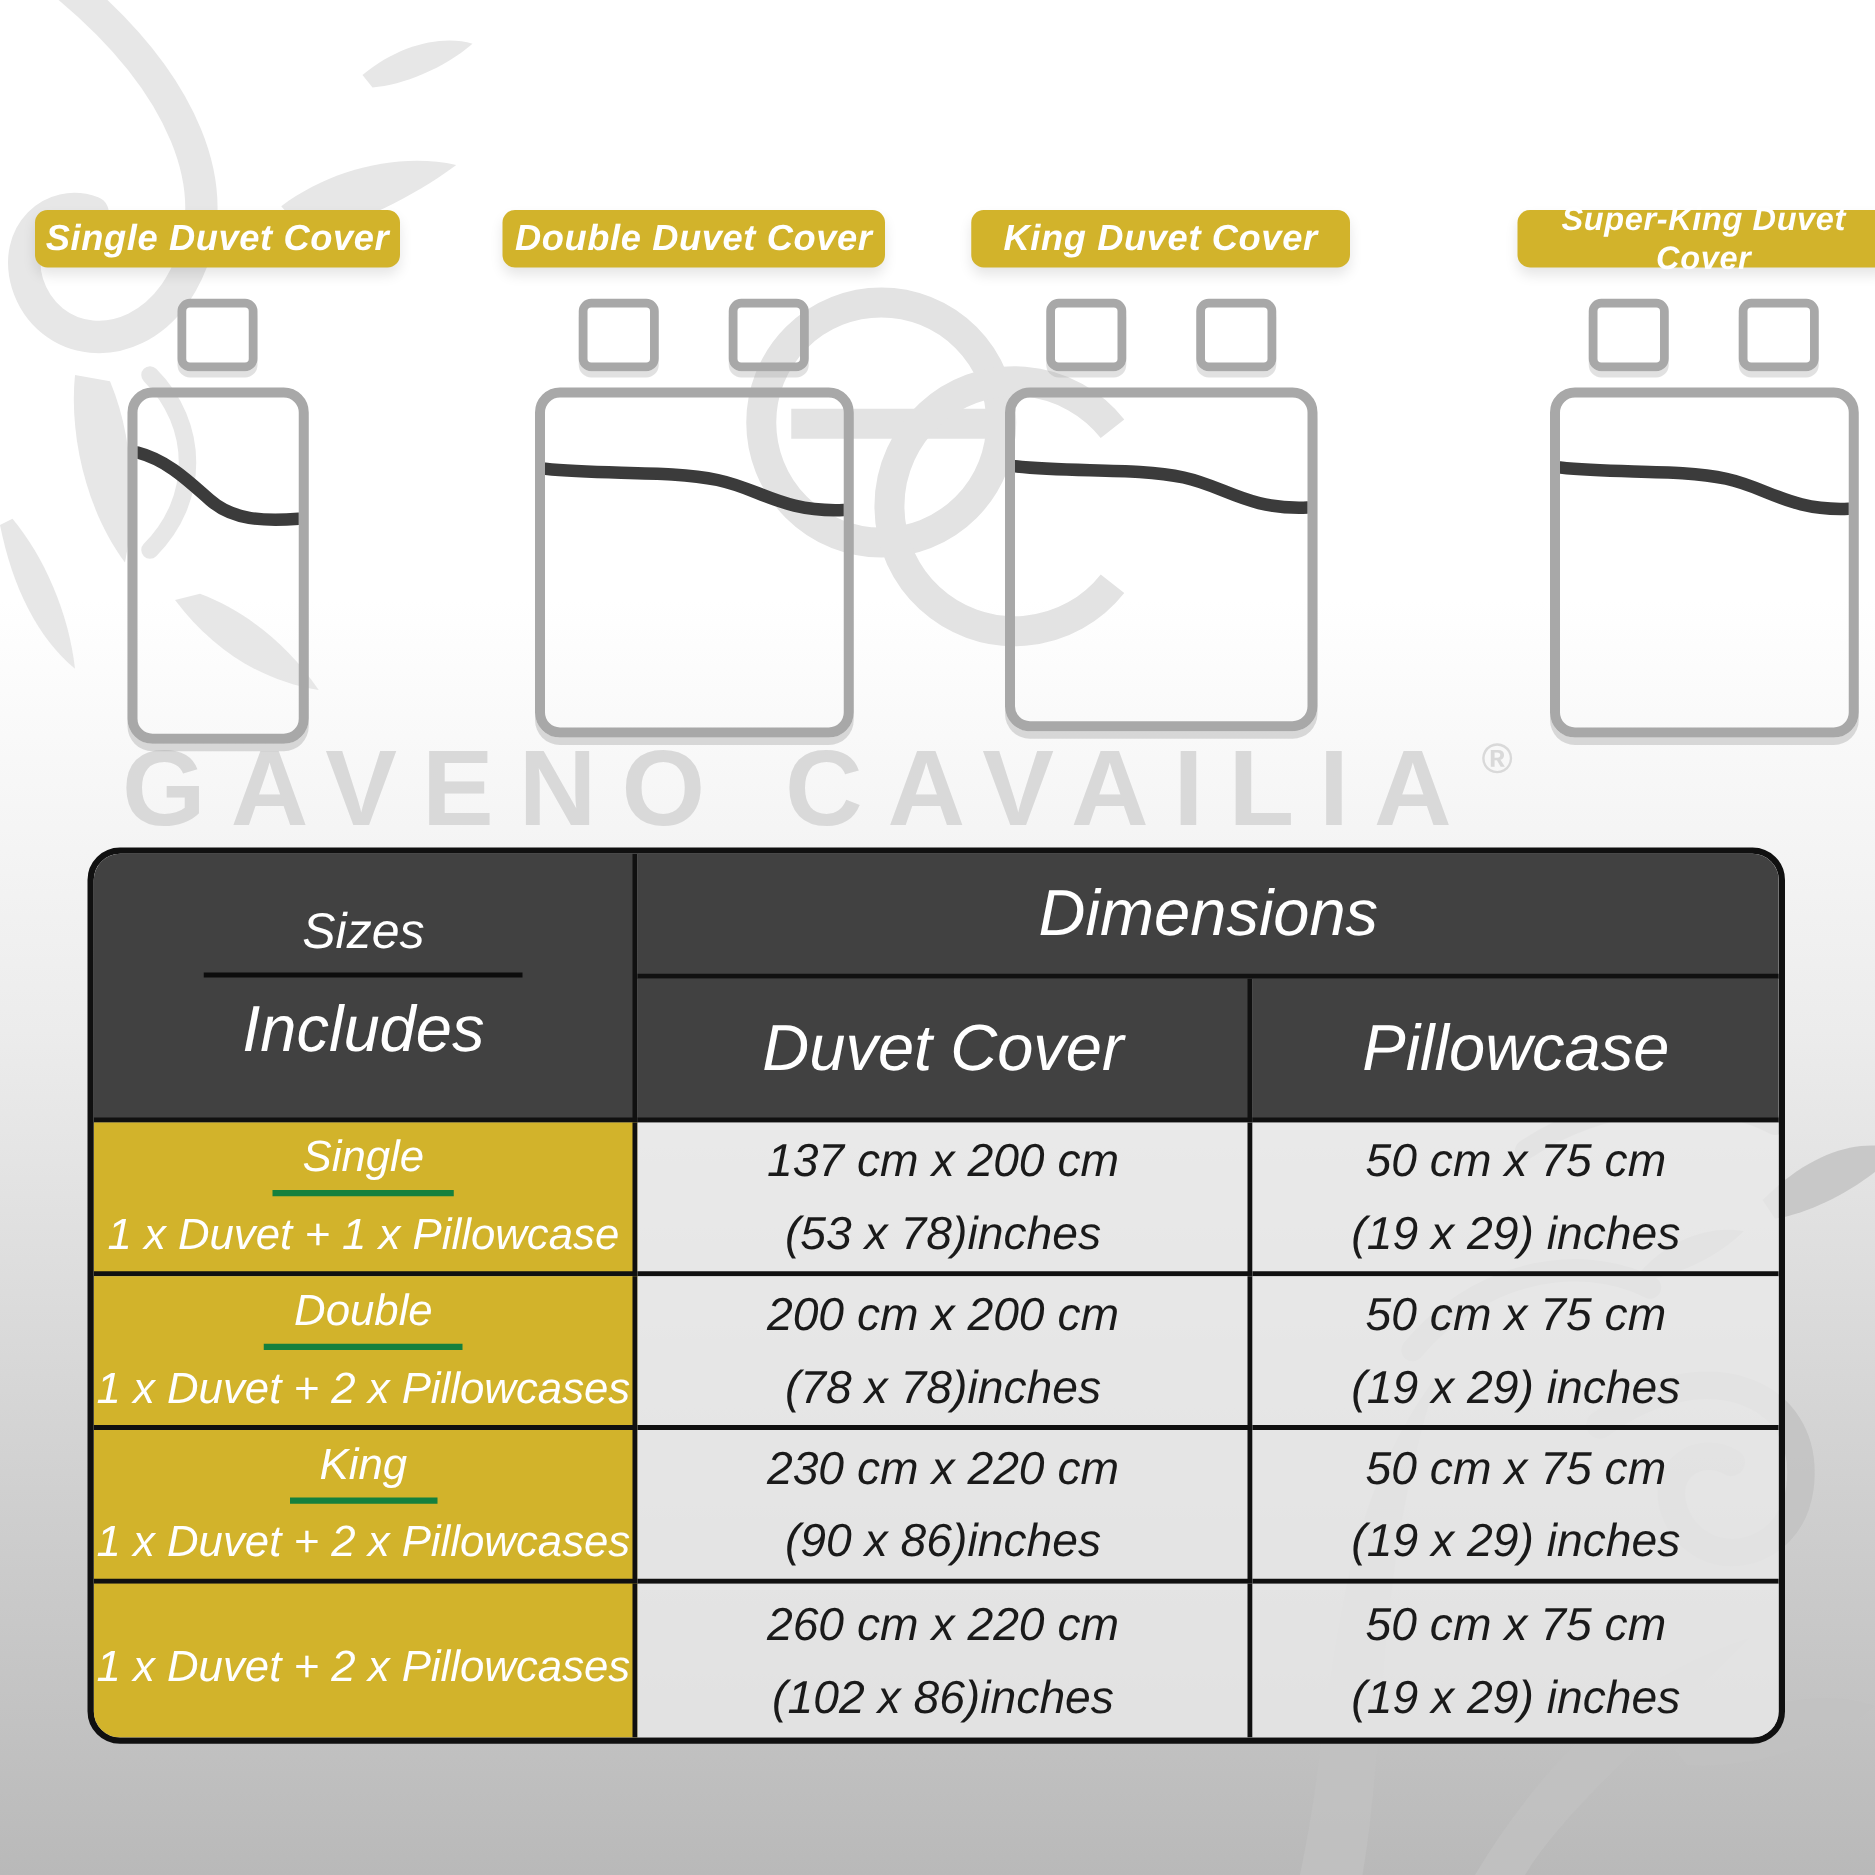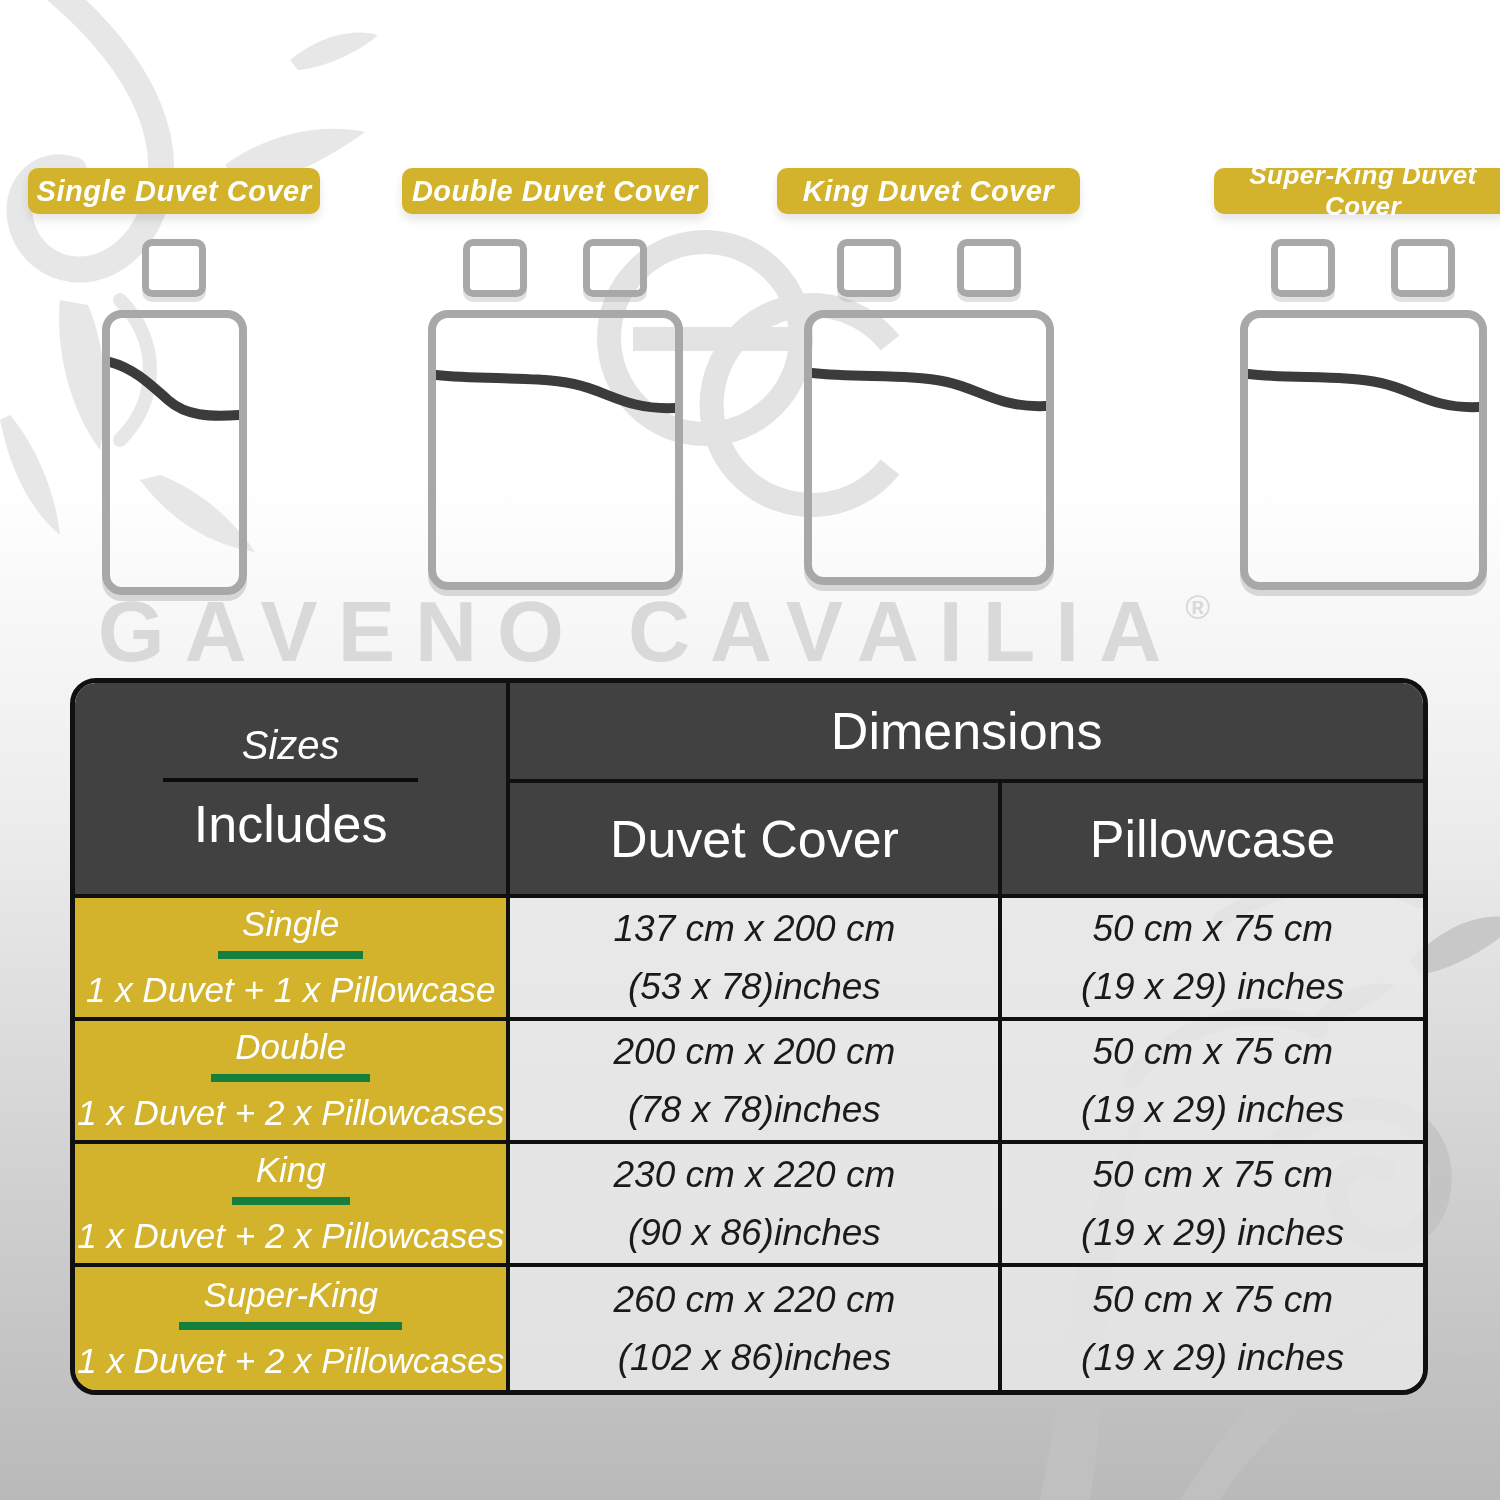--- a/index.html
+++ b/index.html
@@ -45,25 +45,25 @@
   }
   .c{display:flex;flex-direction:column;justify-content:center;align-items:center;}
   .dark{background:#414141;color:#ffffff;}
   .yellow{background:#d2b32b;color:#ffffff;}
   .gray{background:rgba(233,233,233,0.82);color:#1a1a1a;}
   .br{border-right:4px solid #101010;}
   .bb{border-bottom:4px solid #101010;}
   .cell-sizes{grid-row:1/3;grid-column:1;}
   .cell-dims{grid-row:1;grid-column:2/4;}
   .hdr-sm{font-style:italic;font-size:40px;}
-  .hdr-lg{font-size:52px;}
+  .hdr-lg{font-style:italic;font-size:52px;}
   .hdr-rule{width:255px;height:4px;background:#0c0c0c;margin:10px 0 12px;}
   .size-name{
     font-size:35px;font-style:italic;line-height:1.1;
-    border-bottom:8px solid #15803d;padding:0 24px 7px;
+    border-bottom:5px solid #15803d;padding:0 24px 7px;
   }
   .includes{font-size:35px;font-style:italic;margin-top:11px;white-space:nowrap;}
   .dim-line{font-size:37px;font-style:italic;line-height:1.55;white-space:nowrap;}
 </style>
 </head>
 <body>
 
 <div class="canvas">
 
   <svg class="deco" style="left:0;top:0;" width="380" height="600" viewBox="0 0 380 600">
@@ -208,21 +208,20 @@
     <div class="c gray br bb">
       <div class="dim-line">230 cm x 220 cm</div>
       <div class="dim-line">(90 x 86)inches</div>
     </div>
     <div class="c gray bb">
       <div class="dim-line">50 cm x 75 cm</div>
       <div class="dim-line">(19 x 29) inches</div>
     </div>
 
     <div class="c yellow br">
-      <div class="size-name">Super-King</div>
       <div class="includes">1 x Duvet + 2 x Pillowcases</div>
     </div>
     <div class="c gray br">
       <div class="dim-line">260 cm x 220 cm</div>
       <div class="dim-line">(102 x 86)inches</div>
     </div>
     <div class="c gray">
       <div class="dim-line">50 cm x 75 cm</div>
       <div class="dim-line">(19 x 29) inches</div>
     </div>

